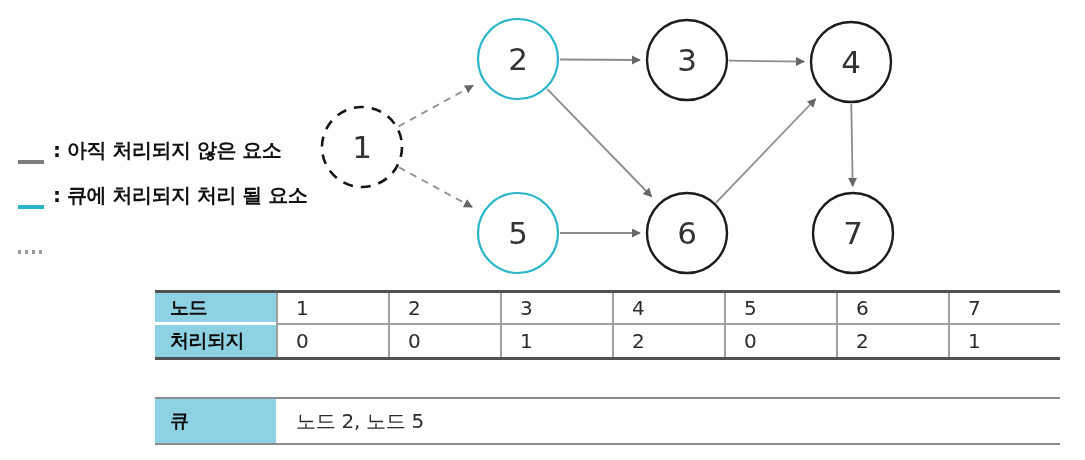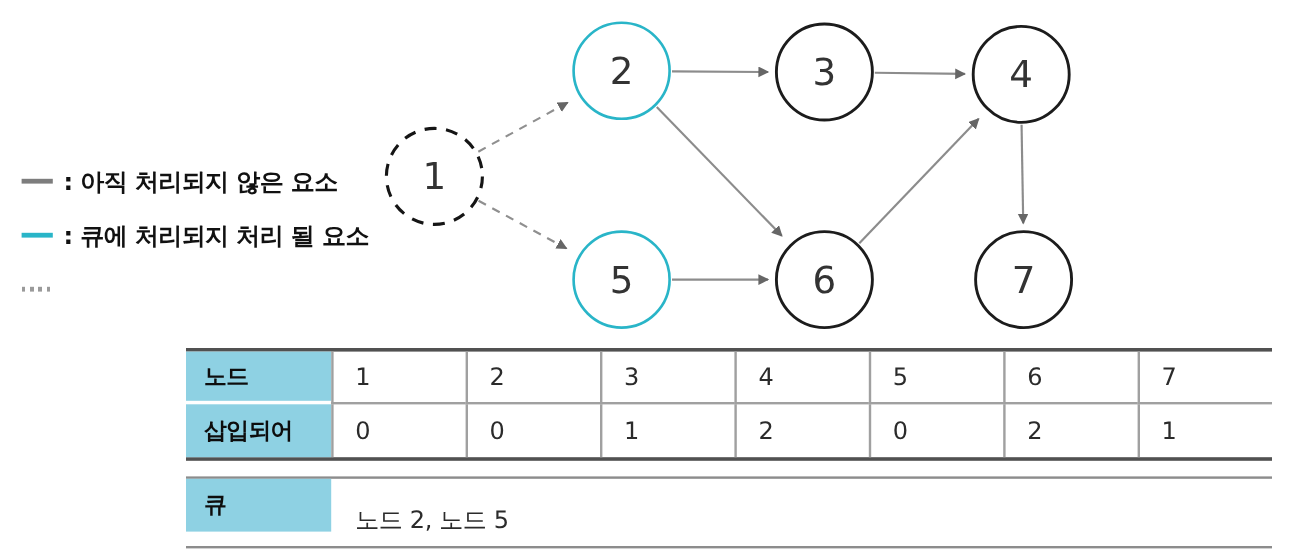--- a/index.html
+++ b/index.html
@@ -21,40 +21,40 @@
   .edge-solid{stroke:var(--edge-gray);stroke-width:1.8;fill:none;}
   .edge-dashed{stroke:#8f8f8f;stroke-width:1.8;stroke-dasharray:7 6;fill:none;}
   .node-circle{fill:#ffffff;}
   .node-plain{stroke:var(--node-black);stroke-width:2.4;}
   .node-queued{stroke:var(--accent-cyan);stroke-width:2.2;}
   .node-done{stroke:#151515;stroke-width:2.6;stroke-dasharray:10 8;}
   .node-label{fill:#333333;font-size:31px;font-family:"DejaVu Sans","Liberation Sans",sans-serif;}
 
   
   .legend{position:absolute;left:18px;top:138px;}
-  .legend-row{display:flex;align-items:center;height:26px;margin-bottom:19px;white-space:nowrap;}
+  .legend-row{display:flex;align-items:flex-end;height:26px;margin-bottom:19px;white-space:nowrap;}
   .legend-swatch{width:26px;height:4px;margin-right:9px;flex:0 0 auto;}
   .swatch-solid-gray{background:#7d7d7d;}
   .swatch-solid-cyan{background:var(--accent-cyan);}
   .swatch-dotted-gray{height:4px;background:repeating-linear-gradient(90deg,#9a9a9a 0 3px,transparent 3px 7px);width:24px;}
   .legend-label{font-size:20px;font-weight:700;color:#111111;letter-spacing:-0.5px;}
 
   
   .itable{position:absolute;left:155px;top:290px;width:905px;border-top:3px solid var(--border-dark);border-bottom:3px solid var(--border-dark);}
   .trow{display:flex;}
-  .cell{box-sizing:border-box;display:flex;align-items:center;height:44px;}
+  .cell{box-sizing:border-box;display:flex;align-items:center;height:32px;}
   .th{width:121px;background:var(--header-blue);padding-left:15px;font-size:19px;font-weight:700;color:#0d0d0d;letter-spacing:-0.5px;}
   .td{width:112px;border-left:2px solid var(--border-gray);padding-left:18px;font-size:20px;color:var(--text-dark);}
   .trow-first .th{border-bottom:3px solid #ffffff;}
   .trow-first .td{border-bottom:2px solid var(--border-gray);}
 
   
   .qtable{position:absolute;left:155px;top:397px;width:905px;display:flex;border-top:2px solid #8c8c8c;border-bottom:2px solid #8c8c8c;}
   .qh{box-sizing:border-box;width:121px;height:44px;display:flex;align-items:center;background:var(--header-blue);padding-left:15px;font-size:19px;font-weight:700;color:#0d0d0d;}
-  .qv{box-sizing:border-box;height:44px;display:flex;align-items:center;padding-left:20px;font-size:20px;color:var(--text-dark);letter-spacing:-0.3px;margin-top:12px;}
+  .qv{box-sizing:border-box;height:44px;display:flex;align-items:center;padding-left:20px;font-size:20px;color:var(--text-dark);letter-spacing:-0.3px;}
 </style>
 </head>
 <body>
 
 <div class="screen">
 
   <svg class="graph-svg" width="1085" height="290" viewBox="0 0 1085 290">
     <defs>
       <marker id="arrow" markerWidth="10" markerHeight="10" refX="8" refY="4.5" orient="auto" markerUnits="userSpaceOnUse">
         <path d="M0,0 L9,4.5 L0,9 Z" fill="#666666"></path>
@@ -119,21 +119,21 @@
       <div class="cell th">노드</div>
       <div class="cell td">1</div>
       <div class="cell td">2</div>
       <div class="cell td">3</div>
       <div class="cell td">4</div>
       <div class="cell td">5</div>
       <div class="cell td">6</div>
       <div class="cell td">7</div>
     </div>
     <div class="trow">
-      <div class="cell th">삽입되어</div>
+      <div class="cell th">처리되지</div>
       <div class="cell td">0</div>
       <div class="cell td">0</div>
       <div class="cell td">1</div>
       <div class="cell td">2</div>
       <div class="cell td">0</div>
       <div class="cell td">2</div>
       <div class="cell td">1</div>
     </div>
   </div>
 

